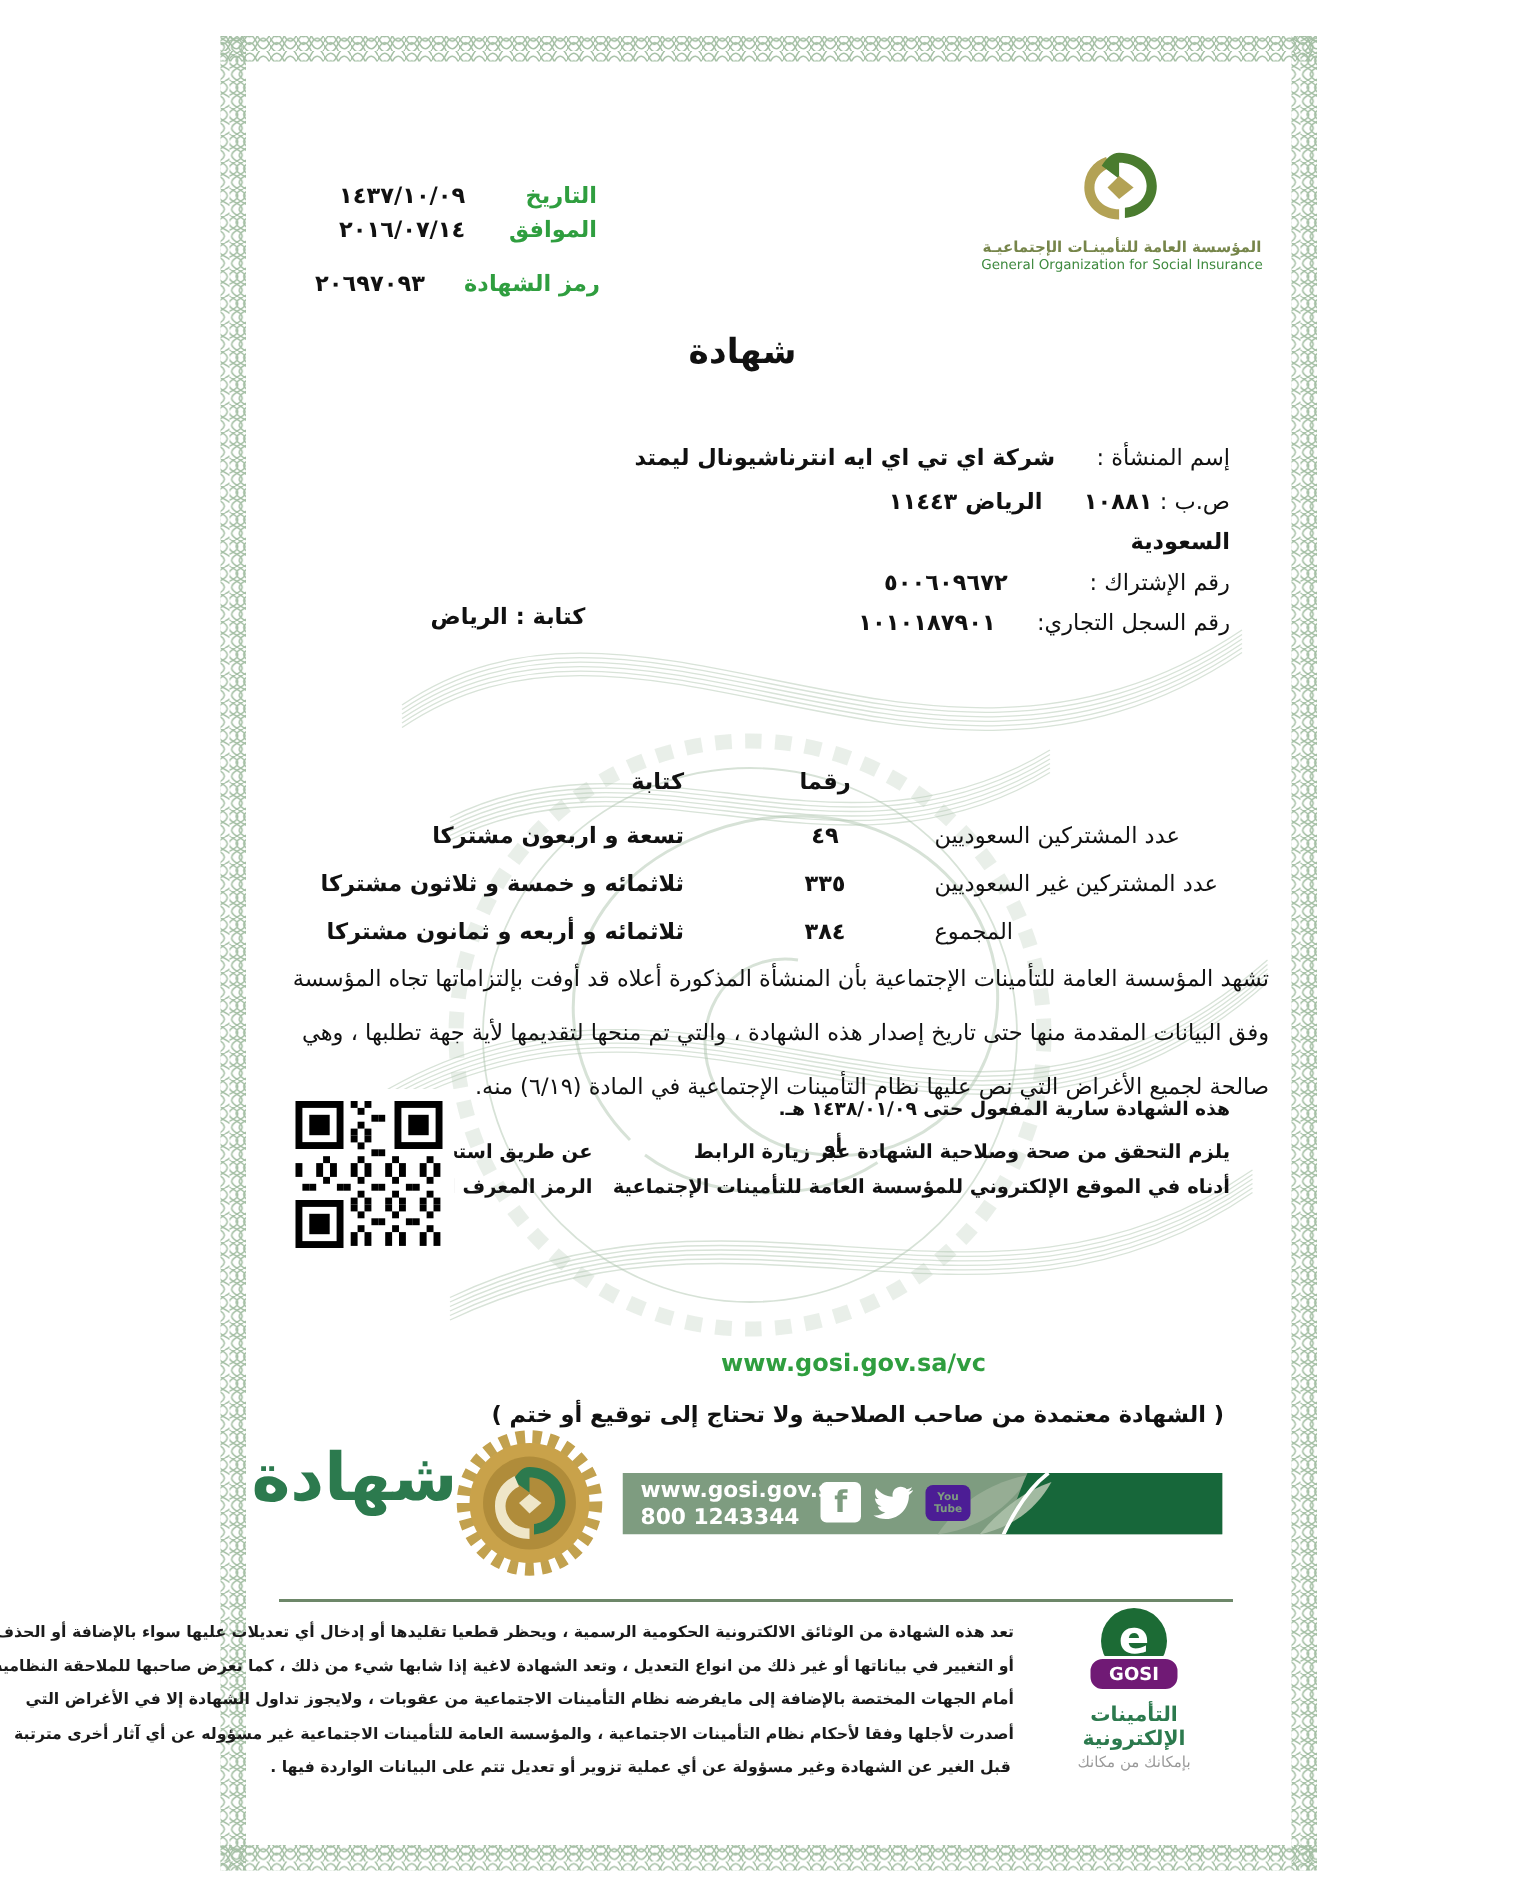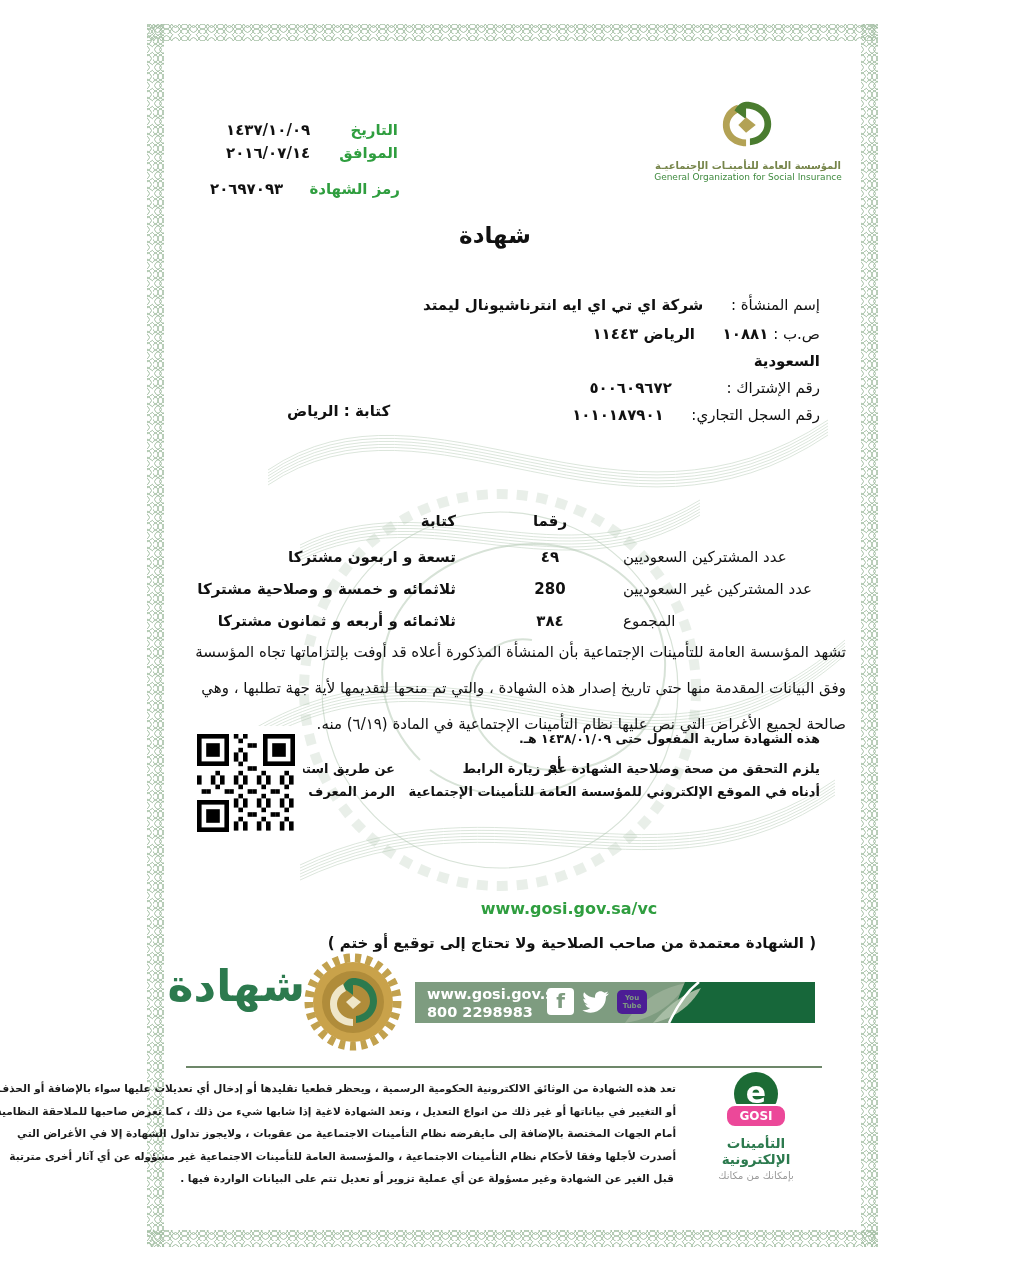--- a/index.html
+++ b/index.html
@@ -61,21 +61,21 @@
   .divider{left:186px;top:1066px;width:636px;height:2px;background:#54724f;opacity:.85;}
 
   .disclaimer{left:178px;top:1077px;width:498px;text-align:center;font-size:10.5px;font-weight:700;
               color:#1a1a1a;line-height:22.6px;}
   .disclaimer div{white-space:nowrap;}
 
   
   .egosi{left:697px;top:1072px;width:118px;text-align:center;}
   .e-circle{width:44px;height:44px;border-radius:50%;background:#1c6b35;color:#fff;font-weight:800;
             font-size:30px;line-height:42px;text-align:center;margin:0 auto;}
-  .gosi-pill{width:58px;height:20px;border-radius:10px;background:#ec4899;border:2px solid #fff;color:#fff;
+  .gosi-pill{width:58px;height:20px;border-radius:10px;background:#701a75;border:2px solid #fff;color:#fff;
              font-size:12px;font-weight:800;line-height:20px;margin:-12px auto 0;position:relative;}
   .egosi .t{font-size:13.5px;font-weight:800;color:#2c7a4e;margin-top:7px;}
   .egosi .s{font-size:10px;color:#9a9a9a;margin-top:3px;}
 </style>
 </head>
 <body>
 
 <div class="page">
 
   <svg class="dec" width="1024" height="1269">
@@ -203,26 +203,26 @@
 
   <div class="abs tbl-h-num rtl">رقما</div>
   <div class="abs tbl-h-txt rtl">كتابة</div>
   <div class="abs tbl-labels rtl">
     <div class="nowrap">عدد المشتركين السعوديين</div>
     <div class="nowrap">عدد المشتركين غير السعوديين</div>
     <div class="nowrap">المجموع</div>
   </div>
   <div class="abs tbl-nums">
     <div>٤٩</div>
-    <div>280</div>
+    <div>٣٣٥</div>
     <div>٣٨٤</div>
   </div>
   <div class="abs tbl-txts rtl">
     <div class="nowrap">تسعة و اربعون مشتركا</div>
-    <div class="nowrap">ثلاثمائه و خمسة و وصلاحية مشتركا</div>
+    <div class="nowrap">ثلاثمائه و خمسة و ثلاثون مشتركا</div>
     <div class="nowrap">ثلاثمائه و أربعه و ثمانون مشتركا</div>
   </div>
 
   <div class="abs attest rtl">
     <div class="nowrap">تشهد المؤسسة العامة للتأمينات الإجتماعية بأن المنشأة المذكورة أعلاه قد أوفت بإلتزاماتها تجاه المؤسسة</div>
     <div class="nowrap">وفق البيانات المقدمة منها حتى تاريخ إصدار هذه الشهادة ، والتي تم منحها  لتقديمها لأية جهة تطلبها ، وهي</div>
     <div class="nowrap">صالحة لجميع الأغراض التي نص عليها نظام التأمينات الإجتماعية في المادة (٦/١٩) منه.</div>
   </div>
   <div class="abs validity rtl nowrap">هذه الشهادة سارية المفعول حتى  ١٤٣٨/٠١/٠٩ هـ.</div>
 
@@ -355,21 +355,21 @@
   <div class="abs bar">
     <svg width="400" height="41" style="position:absolute;left:0;top:0;">
       <rect width="400" height="41" fill="#7e9c80"></rect>
       <path d="M210,41 C225,18 248,5 272,1 C258,24 237,37 210,41 Z" fill="#96ad94"></path>
       <path d="M270,0 L400,0 L400,41 L254,41 C260,27 264,13 270,0 Z" fill="#17673a"></path>
       <path d="M238,41 C252,24 268,12 286,6 C276,24 260,36 238,41 Z" fill="#aabfa6" opacity="0.95"></path>
       <path d="M254,41 C263,22 272,9 284,0" stroke="#ffffff" stroke-width="2.5" fill="none"></path>
     </svg>
     <div class="bar-contact">
       <div>www.gosi.gov.sa</div>
-      <div>800 2298983</div>
+      <div>800 1243344</div>
     </div>
     <div class="bar-icons">
       <div class="fb">f</div>
       <svg width="29" height="24" viewBox="0 0 24 20">
         <path fill="#ffffff" d="M23,2.9c-.8.4-1.7.6-2.6.8.9-.6,1.6-1.5,2-2.5-.9.5-1.9.9-2.9,1.1C18.6,1.5,17.4,1,16.1,1c-2.5,0-4.5,2-4.5,4.5,0,.4,0,.7.1,1-3.7-.2-7-2-9.2-4.7-.4.7-.6,1.4-.6,2.3,0,1.6.8,2.9,2,3.7-.7,0-1.4-.2-2-.5v.1c0,2.2,1.5,4,3.6,4.4-.4.1-.8.2-1.2.2-.3,0-.6,0-.9-.1.6,1.8,2.2,3.1,4.2,3.1-1.5,1.2-3.5,1.9-5.6,1.9H1c2,1.3,4.4,2,6.9,2,8.3,0,12.8-6.9,12.8-12.8v-.6c.9-.6,1.6-1.4,2.3-2.3Z"></path>
       </svg>
       <div class="yt">
         <div>You</div>
         <div>Tube</div>
       </div>

